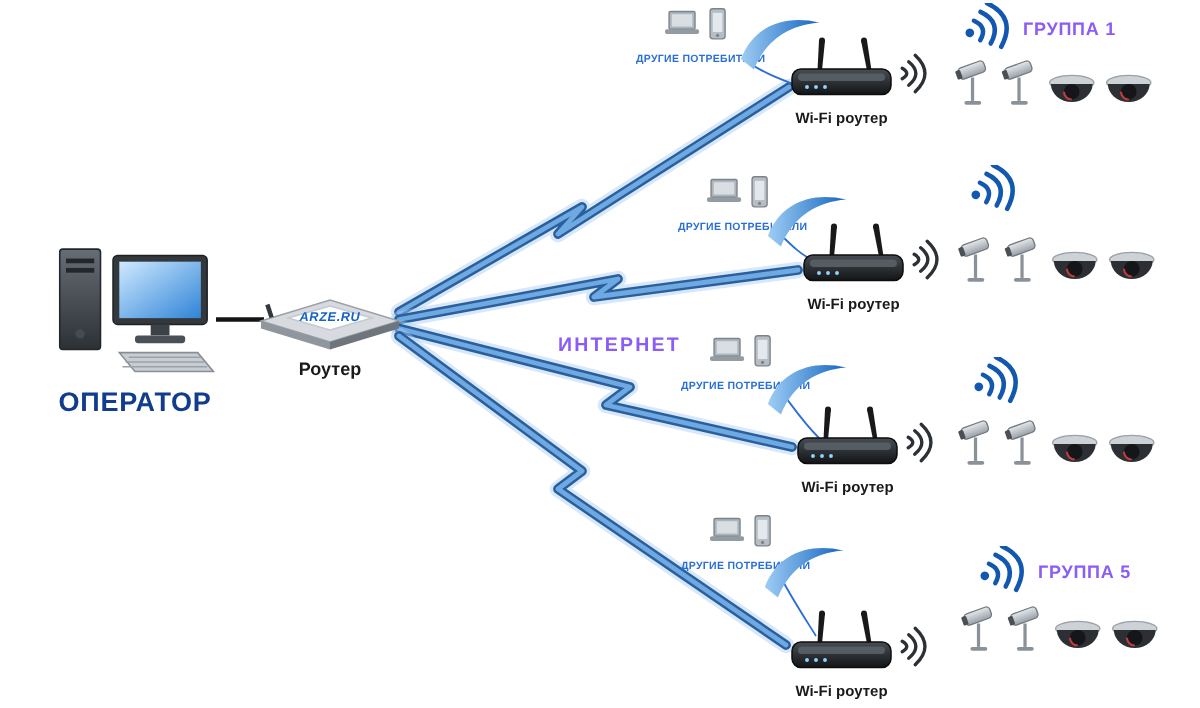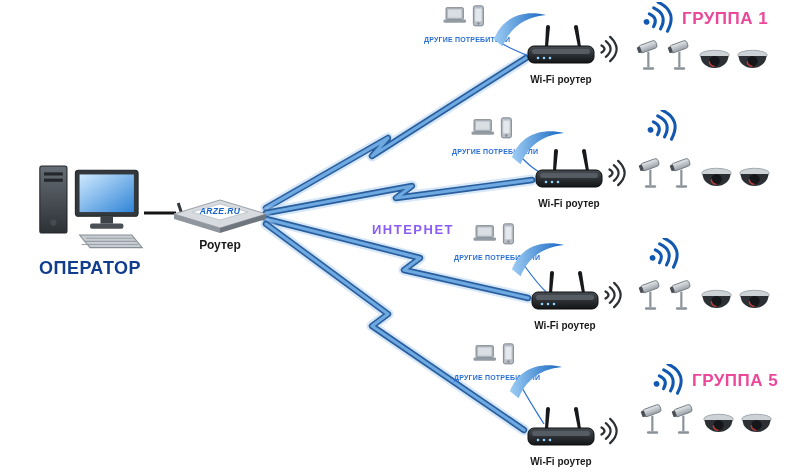--- a/index.html
+++ b/index.html
@@ -18,21 +18,21 @@
   .op-label{font-size:18px;font-weight:bold;color:#123c8e;letter-spacing:.5px;margin-top:2px}
   .router-dev{width:104px;text-align:center}
   .brand{position:absolute;left:0;width:104px;top:12px;text-align:center;font-size:8.5px;font-weight:bold;font-style:italic;color:#1464c8;letter-spacing:.4px}
   .router-label{font-size:12px;font-weight:bold;color:#1a1a1a;text-align:center}
   .internet{position:absolute;z-index:2;font-size:13px;font-weight:bold;color:#8b5cf6;letter-spacing:1.5px}
   .consumers{position:absolute;z-index:2;display:flex;flex-direction:column;align-items:center}
   .consumers .cap{font-size:7px;font-weight:bold;color:#2a6fd6;letter-spacing:.2px;white-space:nowrap;margin-top:1px}
   .wrouter{position:absolute;z-index:2;display:flex;flex-direction:column;align-items:center}
   .wrouter .cap{font-size:10px;font-weight:bold;color:#1a1a1a;white-space:nowrap}
   .group{position:absolute;z-index:2;display:flex;align-items:center;gap:6px}
-  .glabel{font-size:17px;font-weight:bold;color:#ec4899;letter-spacing:.5px;white-space:nowrap}
+  .glabel{font-size:12px;font-weight:bold;color:#8b5cf6;letter-spacing:.5px;white-space:nowrap}
   .cams{position:absolute;z-index:2;display:flex;align-items:flex-end;gap:5px}
 </style>
 </head>
 <body>
 
 <div id="canvas">
 
   <svg width="0" height="0" style="position:absolute" aria-hidden="true">
     <defs>
       <linearGradient id="g-tower" x1="0" y1="0" x2="0" y2="1">

